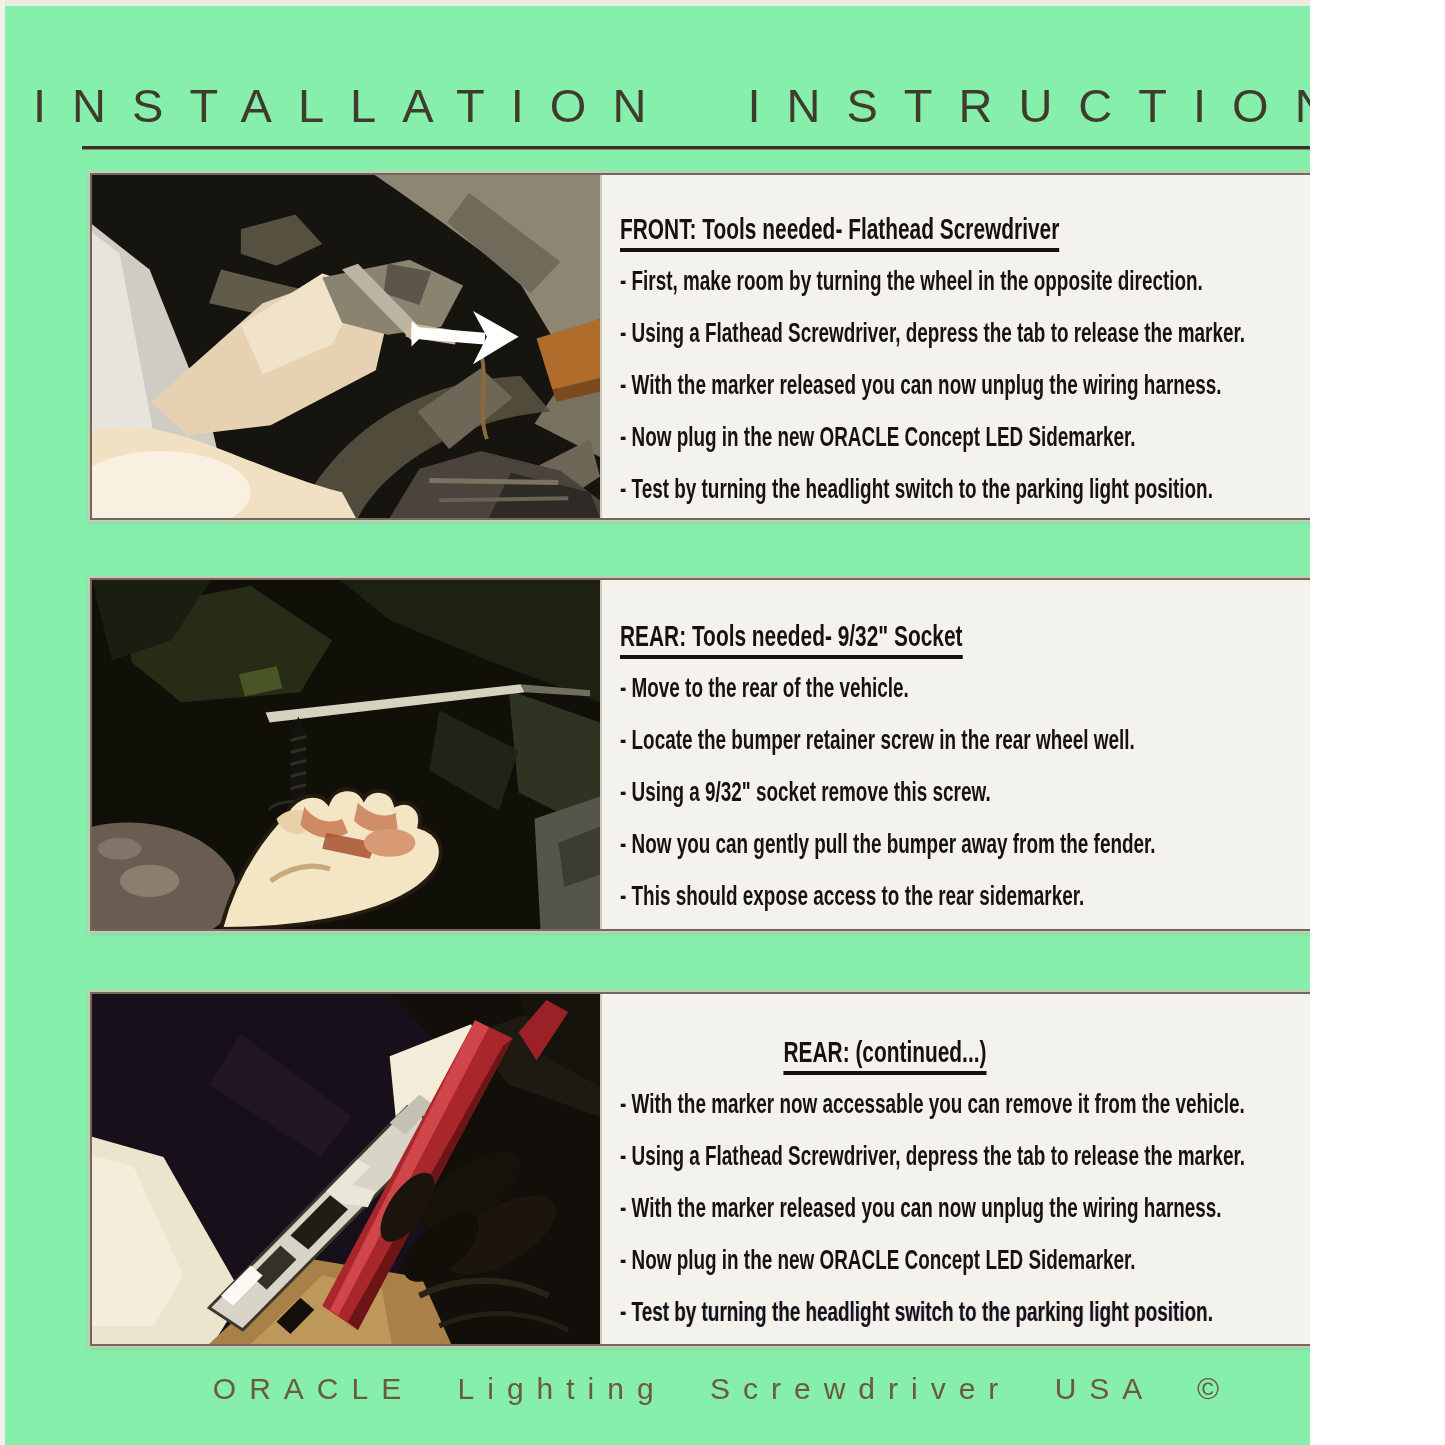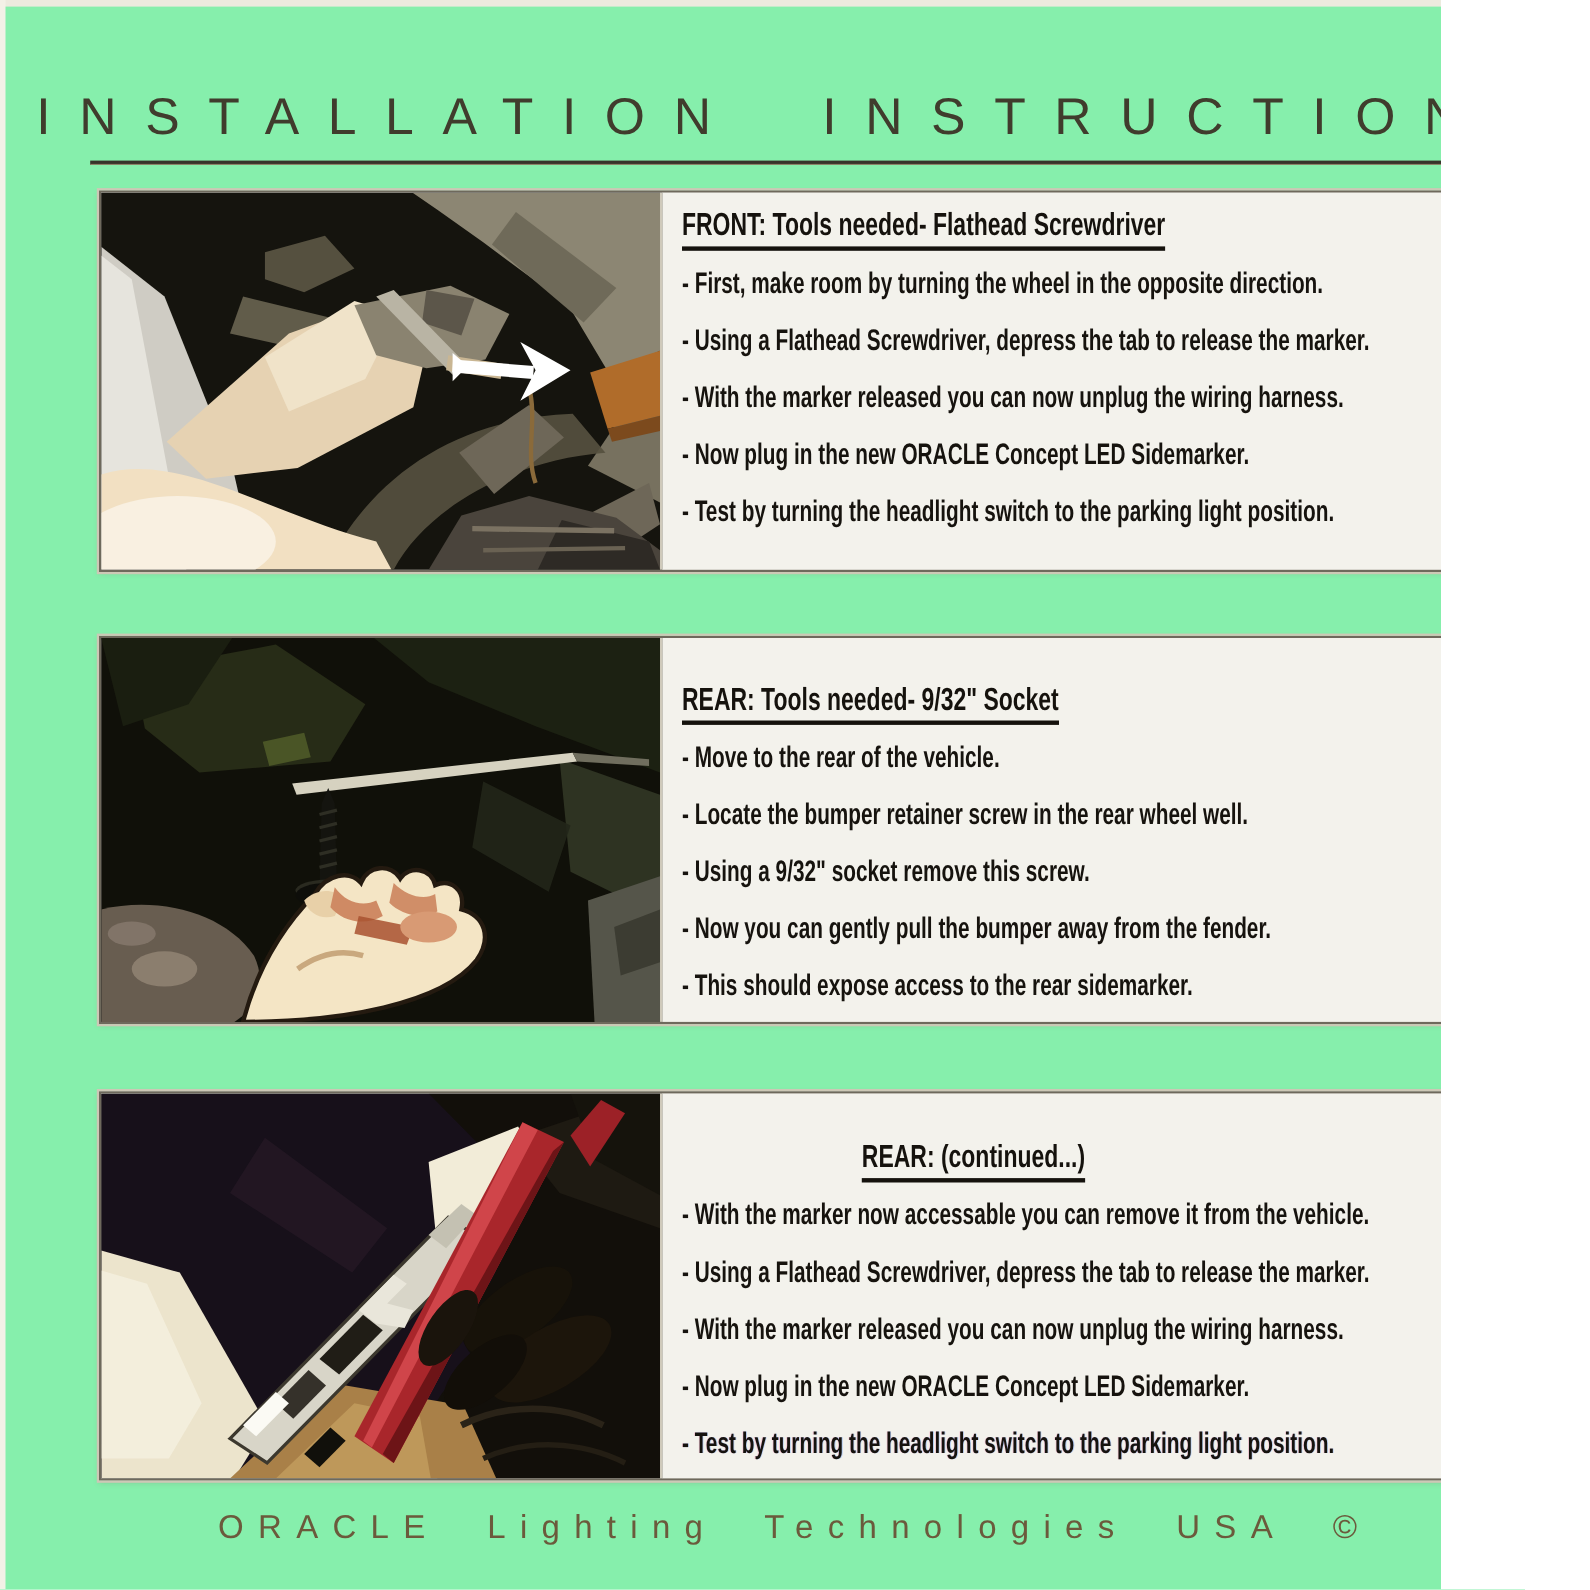--- a/index.html
+++ b/index.html
@@ -32,21 +32,21 @@
   .panel-1 { top:173px;  height:347px; }
   .panel-2 { top:578px;  height:353px; }
   .panel-3 { top:992px;  height:354px;text-align:center; }
 
   .photo {
     width:510px; flex:0 0 510px; height:100%;
     border-right:2px solid #cfcabb; background:#15140e; overflow:hidden;
   }
   .photo svg { width:100%; height:100%; display:block; }
 
-  .panel-text { flex:1; padding:4px 10px 0 18px; overflow:hidden; }
+  .panel-text { flex:1; padding:28px 10px 0 18px; overflow:hidden; }
   .panel-2 .panel-text { padding-top:30px; }
   .panel-3 .panel-text { padding-top:32px; }
 
   .heading {
     font-size:29px; font-weight:700; color:#15120d; line-height:52px;
     transform:scaleX(0.72); transform-origin:0 50%; white-space:nowrap;
   }
   .heading span {
     border-bottom:4px solid #15120d; padding-bottom:1px; display:inline-block; line-height:36px;
   }
@@ -220,14 +220,14 @@
     <div class="panel-text">
       <div class="heading"><span>REAR: (continued...)</span></div>
       <div class="step">- With the marker now accessable you can remove it from the vehicle.</div>
       <div class="step">- Using a Flathead Screwdriver, depress the tab to release the marker.</div>
       <div class="step">- With the marker released you can now unplug the wiring harness.</div>
       <div class="step">- Now plug in the new ORACLE Concept LED Sidemarker.</div>
       <div class="step chroma">- Test by turning the headlight switch to the parking light position.</div>
     </div>
   </div>
 
-  <div class="footer">ORACLE Lighting Technologies USA ©</div>
+  <div class="footer">ORACLE Lighting Screwdriver USA ©</div>
 </div>
 
 </body></html>

